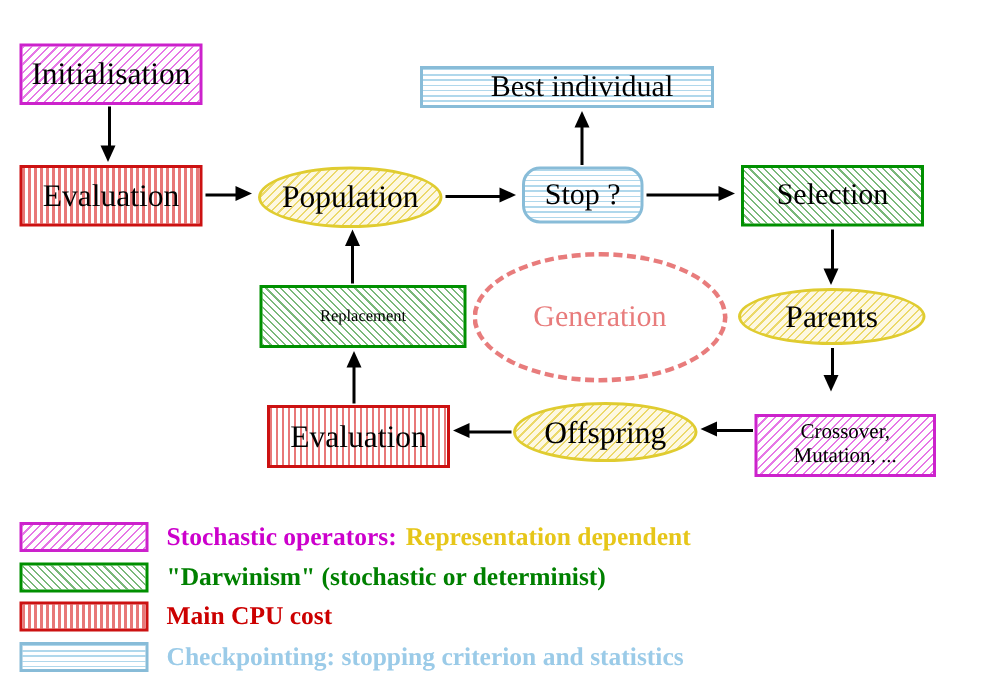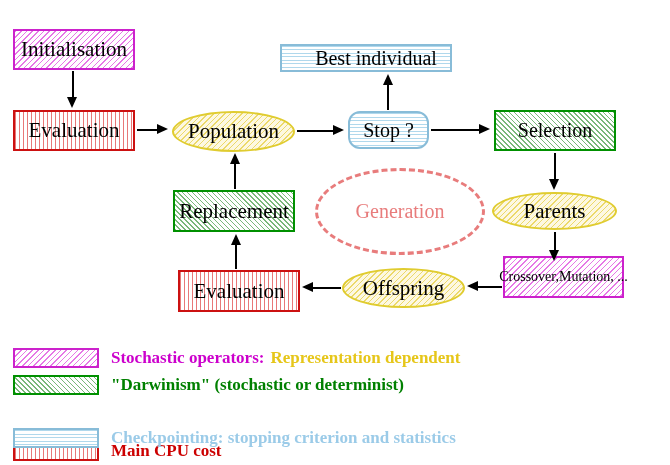--- a/index.html
+++ b/index.html
@@ -23,46 +23,46 @@
   .b-green   { border:2px solid #009000; }
   .b-cyan    { border:2px solid #88bcd8; }
   .b-yellow  { border:2px solid #e0cc30; }
   .ellipse   { border-radius:50%; }
 
   
   #init        { left:13px;  top:29px;  width:122px; height:41px; font-size:21px; }
   #eval-top    { left:13px;  top:110px; width:122px; height:41px; font-size:21px; }
   #population  { left:172px; top:111px; width:123px; height:41px; font-size:21px; }
   #stop        { left:348px; top:111px; width:81px;  height:38px; font-size:20px; border-radius:12px; }
-  #best        { left:280px; top:44px;  width:172px; height:28px; font-size:20px;padding-left:20px; }
+  #best        { left:280px; top:44px;  width:196px; height:28px; font-size:20px;padding-left:20px; }
   #selection   { left:494px; top:110px; width:122px; height:41px; font-size:20px; }
-  #replacement { left:173px; top:190px; width:122px; height:42px; font-size:21px; }
+  #replacement { left:173px; top:190px; width:138px; height:42px; font-size:11px; }
   #parents     { left:492px; top:192px; width:125px; height:38px; font-size:21px; }
   #eval-bottom { left:178px; top:270px; width:122px; height:42px; font-size:21px; }
   #offspring   { left:342px; top:268px; width:123px; height:40px; font-size:21px; }
-  #crossover   { left:503px; top:256px; width:121px; height:42px; font-size:14px; line-height:1.15; }
+  #crossover   { left:503px; top:276px; width:121px; height:42px; font-size:14px; flex-direction:column; line-height:1.15; }
   #generation  {
     left:315px; top:168px; width:170px; height:87px; font-size:20px;
     border:3px dashed #e87c7c; border-radius:50%; color:#e87c7c; background:transparent;
   }
 
   
   .line-v { position:absolute; width:2px; background:#000; }
   .line-h { position:absolute; height:2px; background:#000; }
   .ah { position:absolute; width:0; height:0; }
   .ah-down  { border-left:5px solid transparent; border-right:5px solid transparent; border-top:11px solid #000; }
   .ah-up    { border-left:5px solid transparent; border-right:5px solid transparent; border-bottom:11px solid #000; }
   .ah-right { border-top:5px solid transparent; border-bottom:5px solid transparent; border-left:11px solid #000; }
   .ah-left  { border-top:5px solid transparent; border-bottom:5px solid transparent; border-right:11px solid #000; }
 
   
   .legend-row { position:absolute; left:13px; display:flex; align-items:center; gap:12px; }
   #legend-row-1 { top:348px;justify-content:flex-end; }
   #legend-row-2 { top:375px; }
-  #legend-row-3 { top:401px;margin-top:40px; }
+  #legend-row-3 { top:401px; }
   #legend-row-4 { top:428px; }
   .swatch { width:82px; height:16px; box-sizing:content-box; flex:0 0 auto; }
   .legend-text { font-size:17px; font-weight:bold; white-space:nowrap; }
   .c-magenta { color:#cc00cc; }
   .c-yellow  { color:#e6c619; }
   .c-green   { color:#008000; }
   .c-red     { color:#cc0000; }
   .c-blue    { color:#9bcbe8; }
   .sep { display:inline-block; width:6px; }
 </style>

